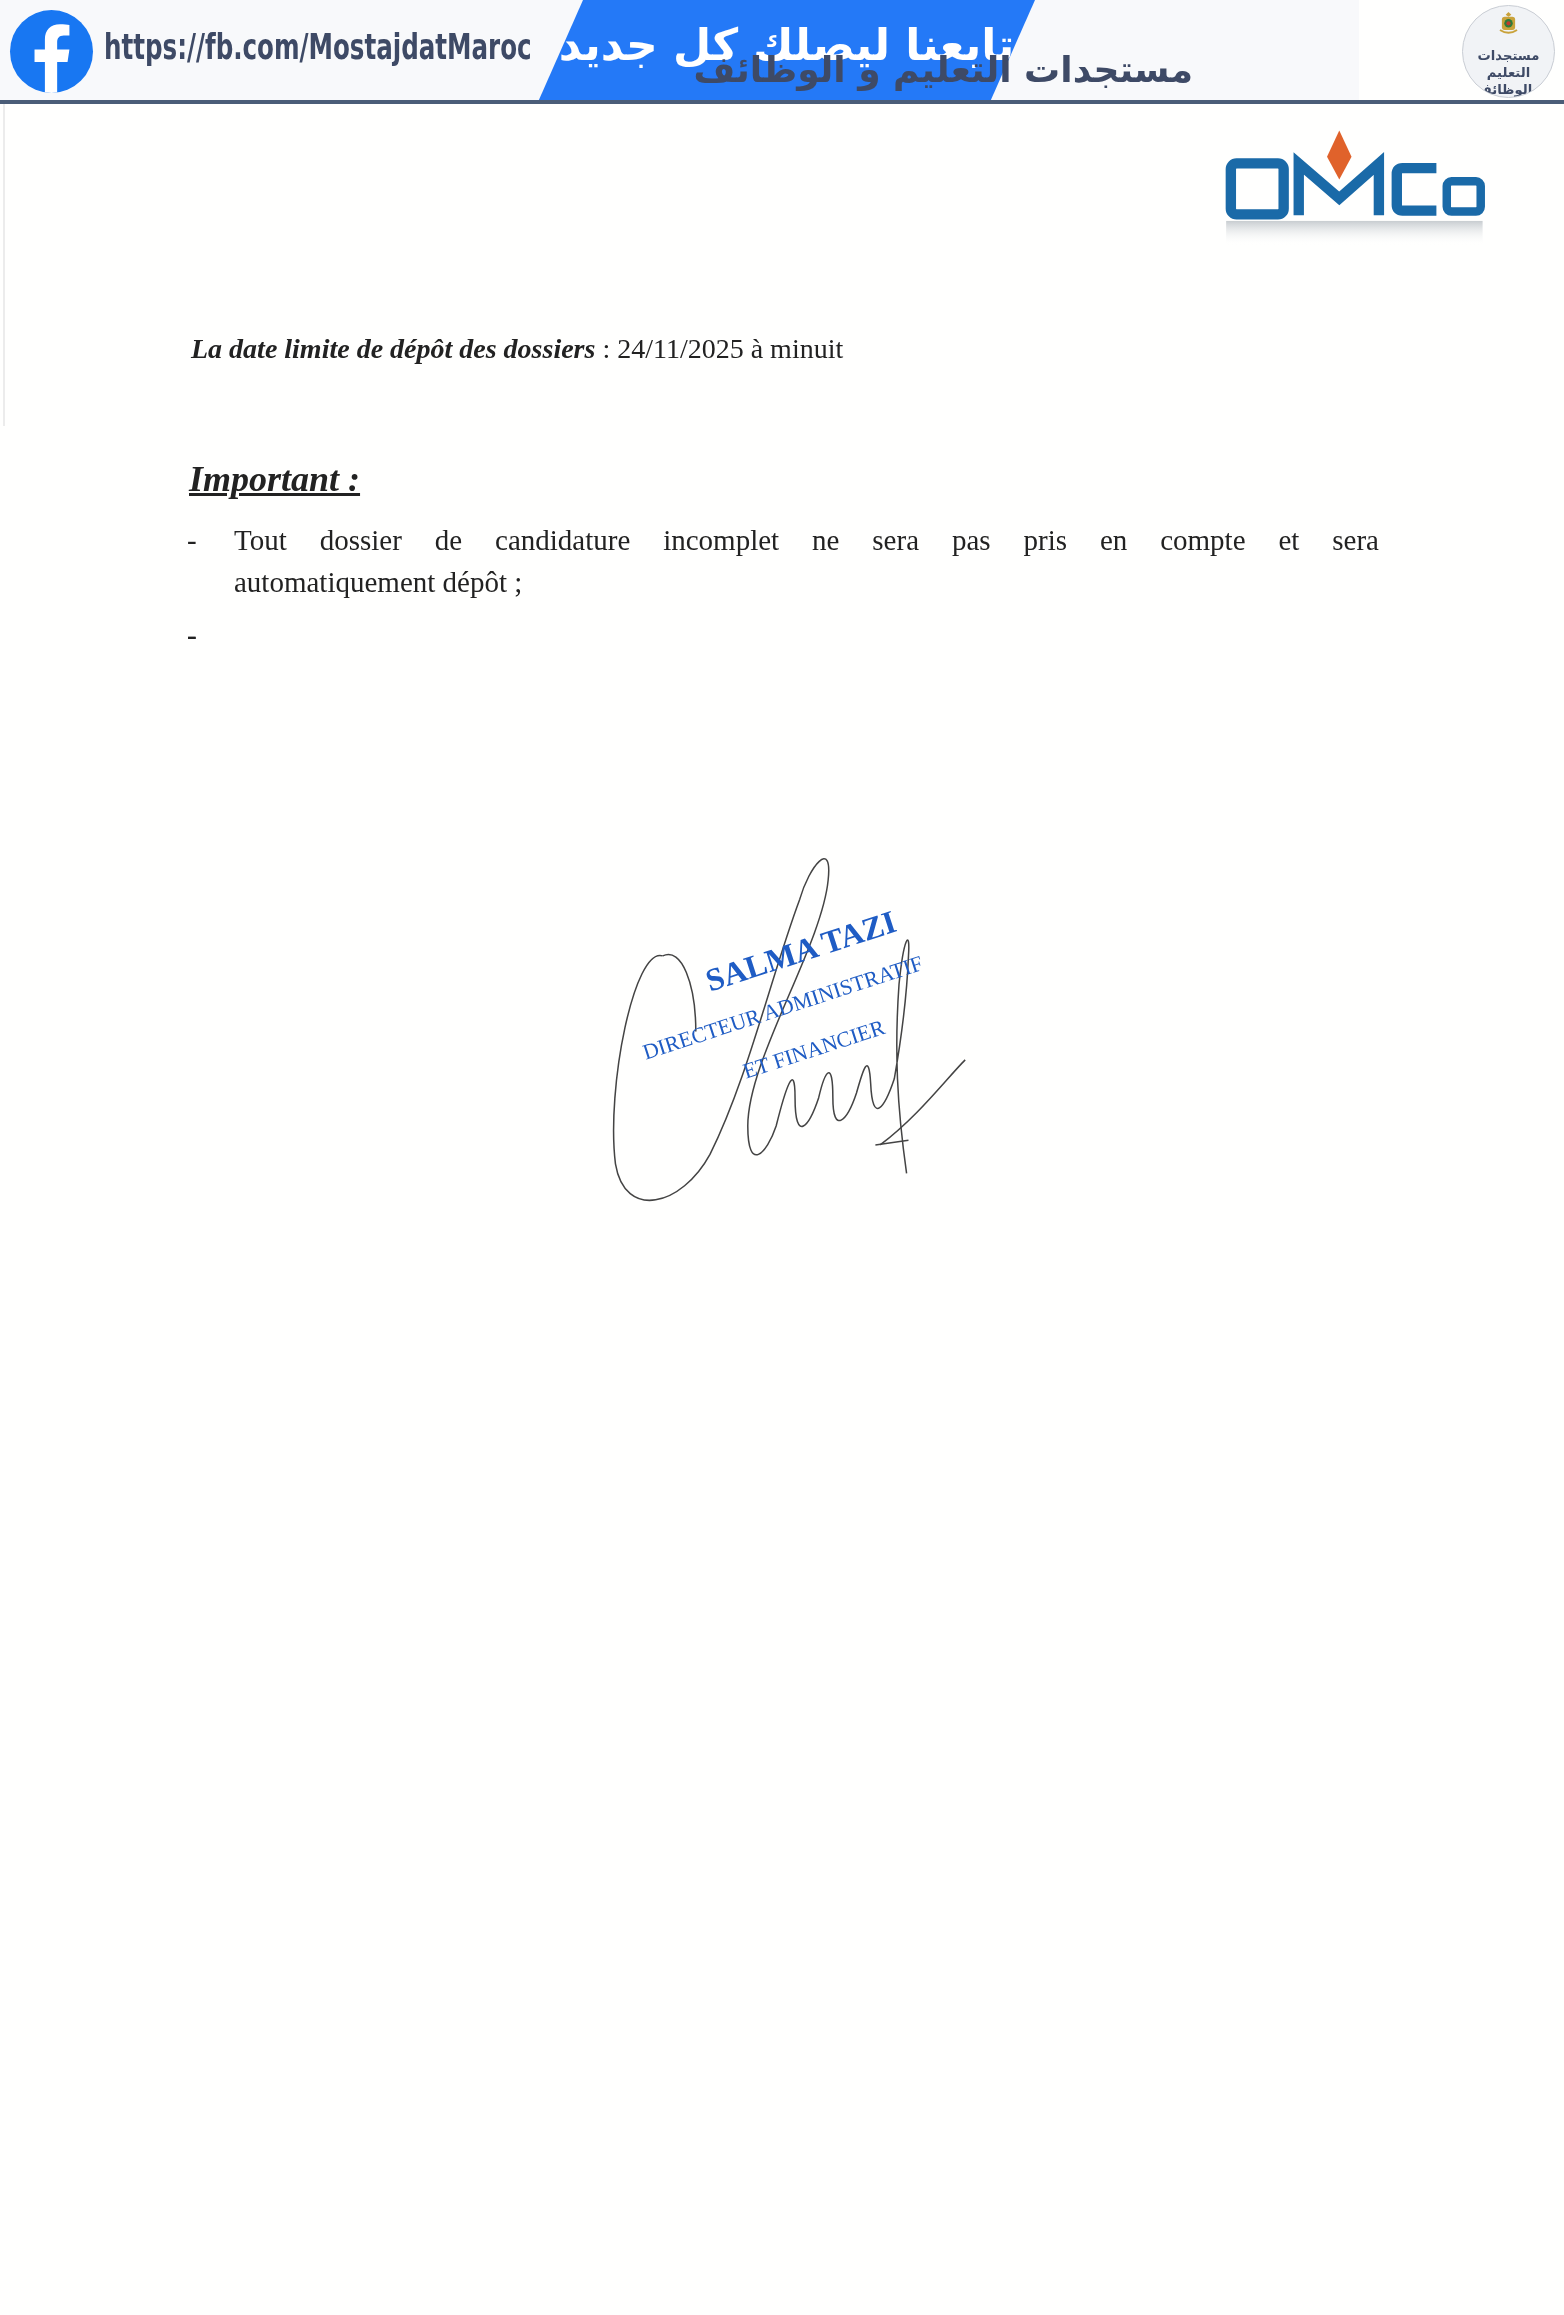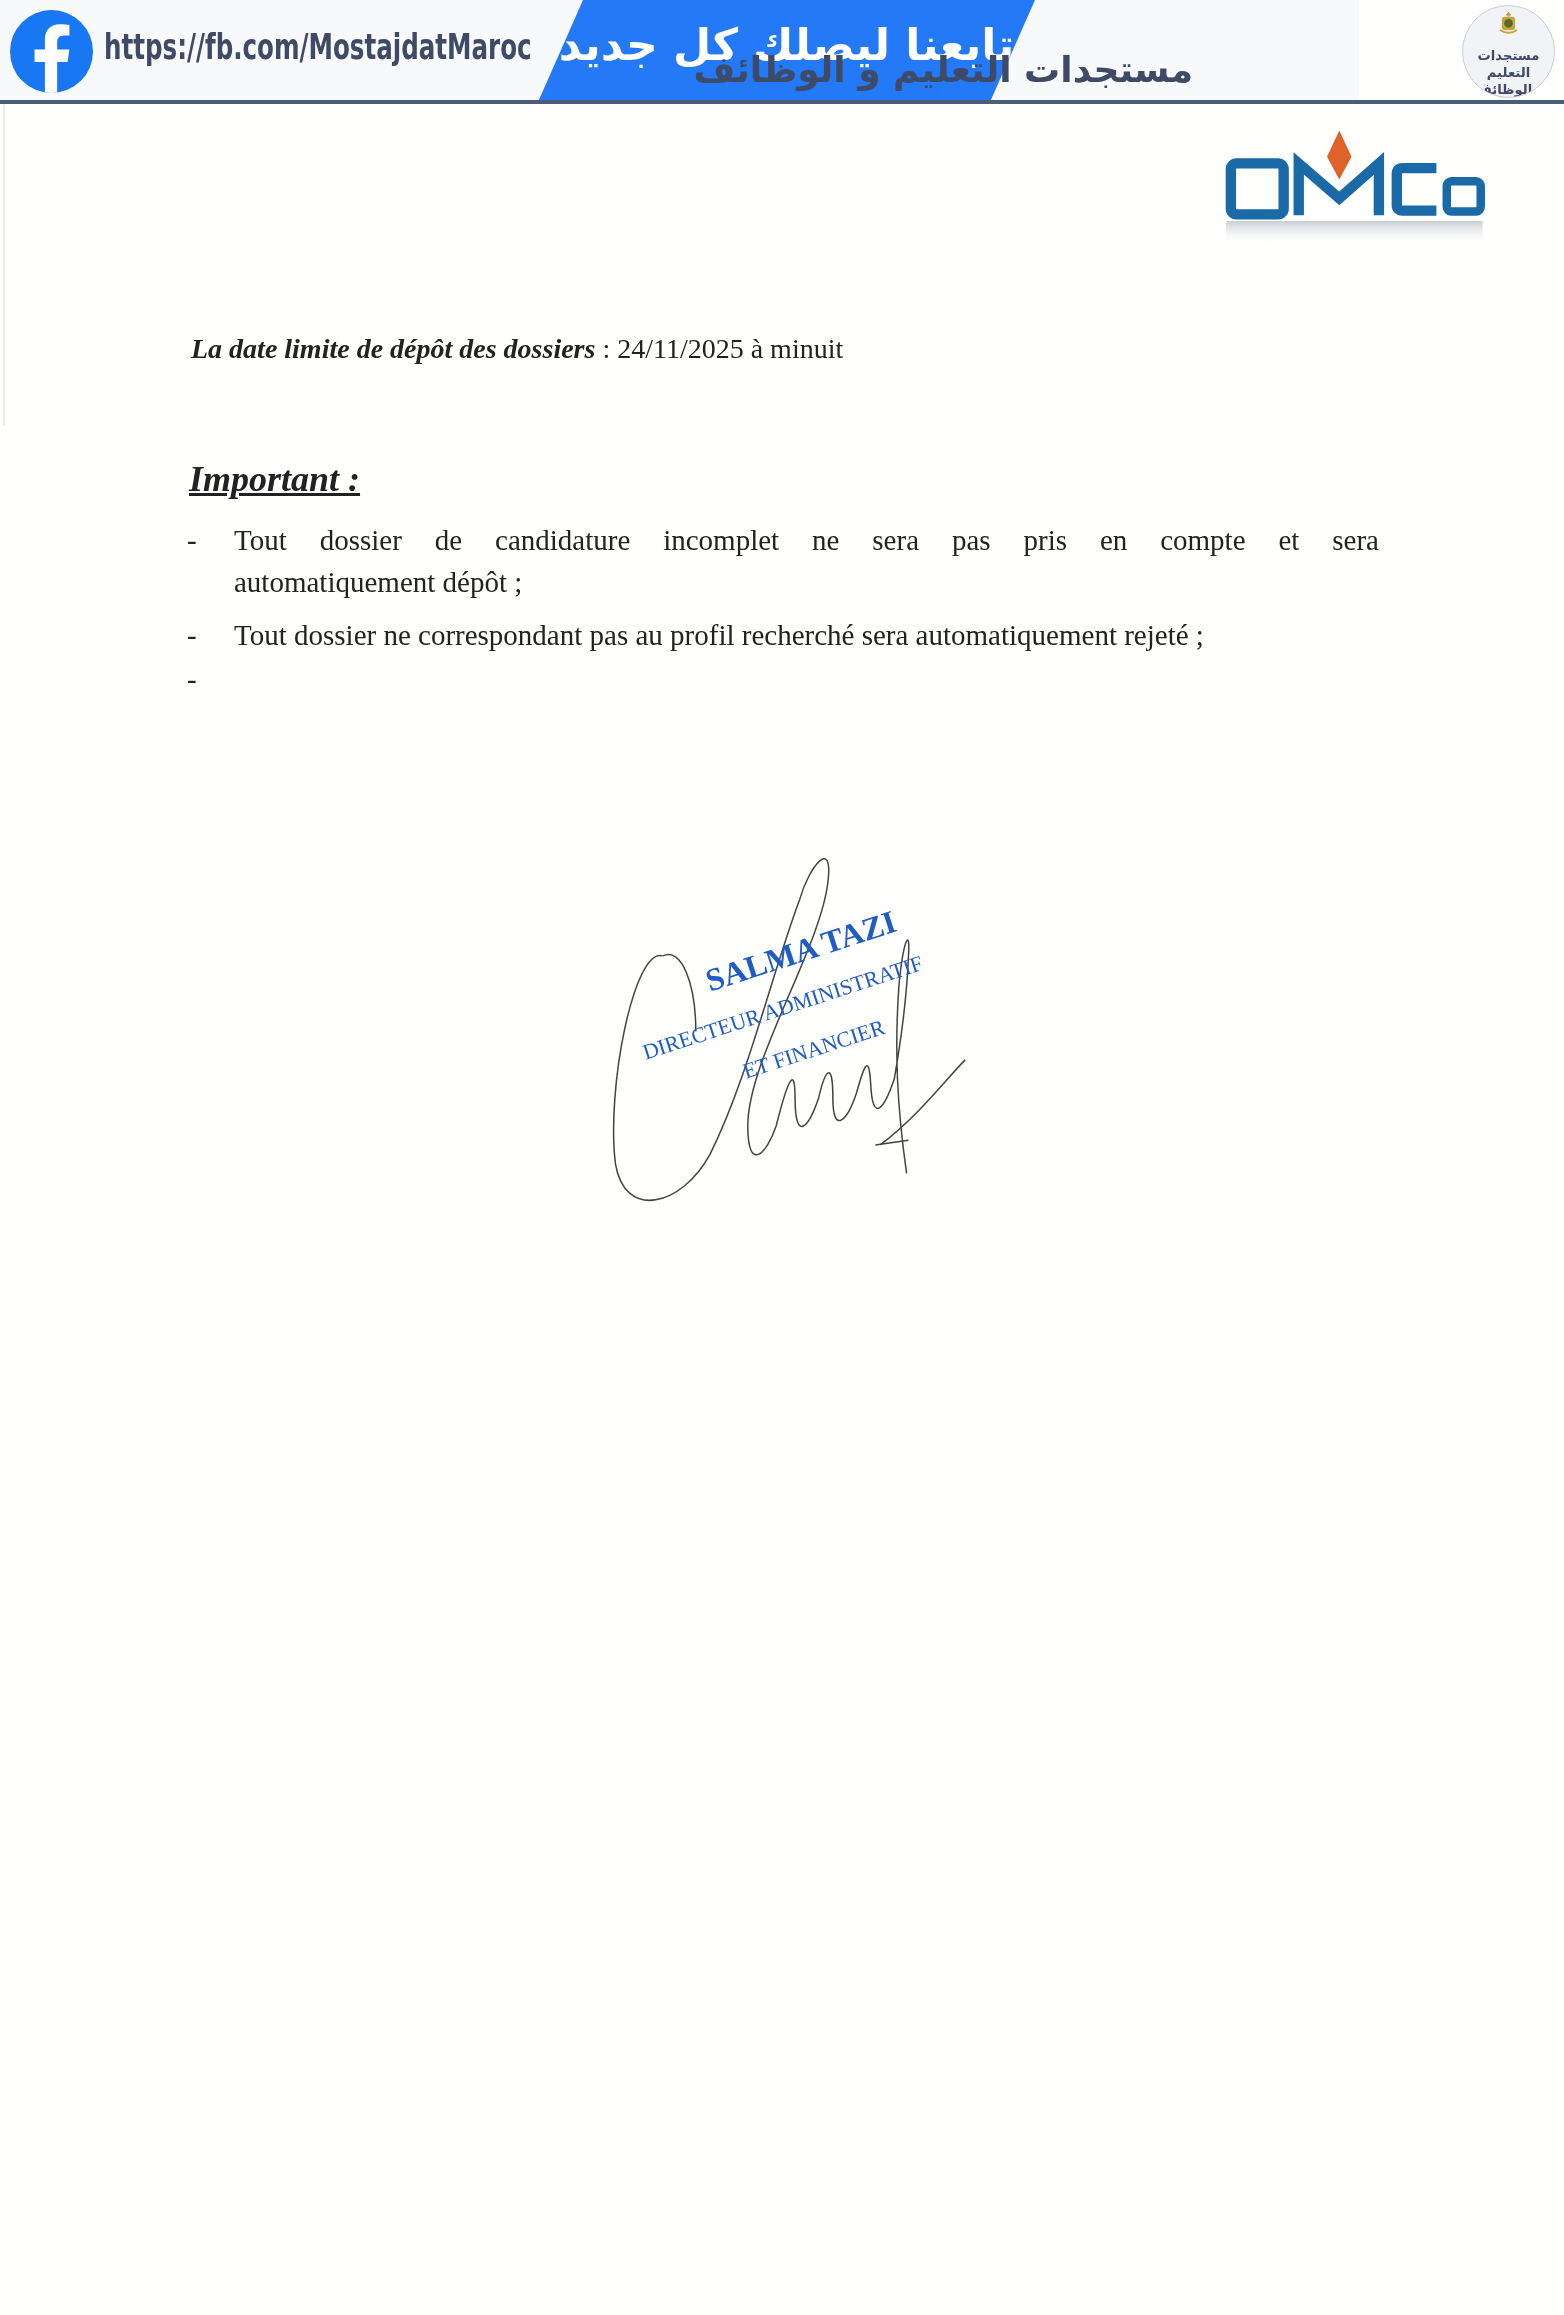--- a/index.html
+++ b/index.html
@@ -78,21 +78,20 @@
 <div class="important">Important :</div>
 
 <div class="bullets">
   <div class="bullet first">
     <span class="dash">-</span>
     <span class="line1">Tout dossier de candidature incomplet ne sera pas pris en compte et sera</span>
     <span class="line2">automatiquement dépôt ;</span>
   </div>
   <div class="bullet" style="margin-top:11.4px;">
     <span class="dash">-</span>
-    <span>Tout dossier ne correspondant pas au profil recherché sera automatiquement rejeté ;</span>
   </div>
   <div class="bullet" style="margin-top:1.9px;">
     <span class="dash">-</span>
   </div>
 </div>
 
 <svg class="signature" viewBox="0 0 420 400">
   <g fill="none" stroke="#444" stroke-width="1.6">
     <path d="M60 120 C30 110 0 260 10 340 C20 400 80 385 110 330 C150 250 175 140 205 60 C215 25 240 -5 235 40 C228 110 150 230 150 300 C150 350 170 330 180 300 C190 260 200 230 200 270 C200 320 215 300 225 270 C232 240 240 230 240 270 C240 310 255 295 265 265 C272 240 278 220 280 255 C282 300 295 280 305 250 C312 210 318 170 320 120 C322 90 315 100 310 150 C305 220 308 280 318 350"></path>
     <path d="M290 320 C330 290 360 250 380 230"></path>

